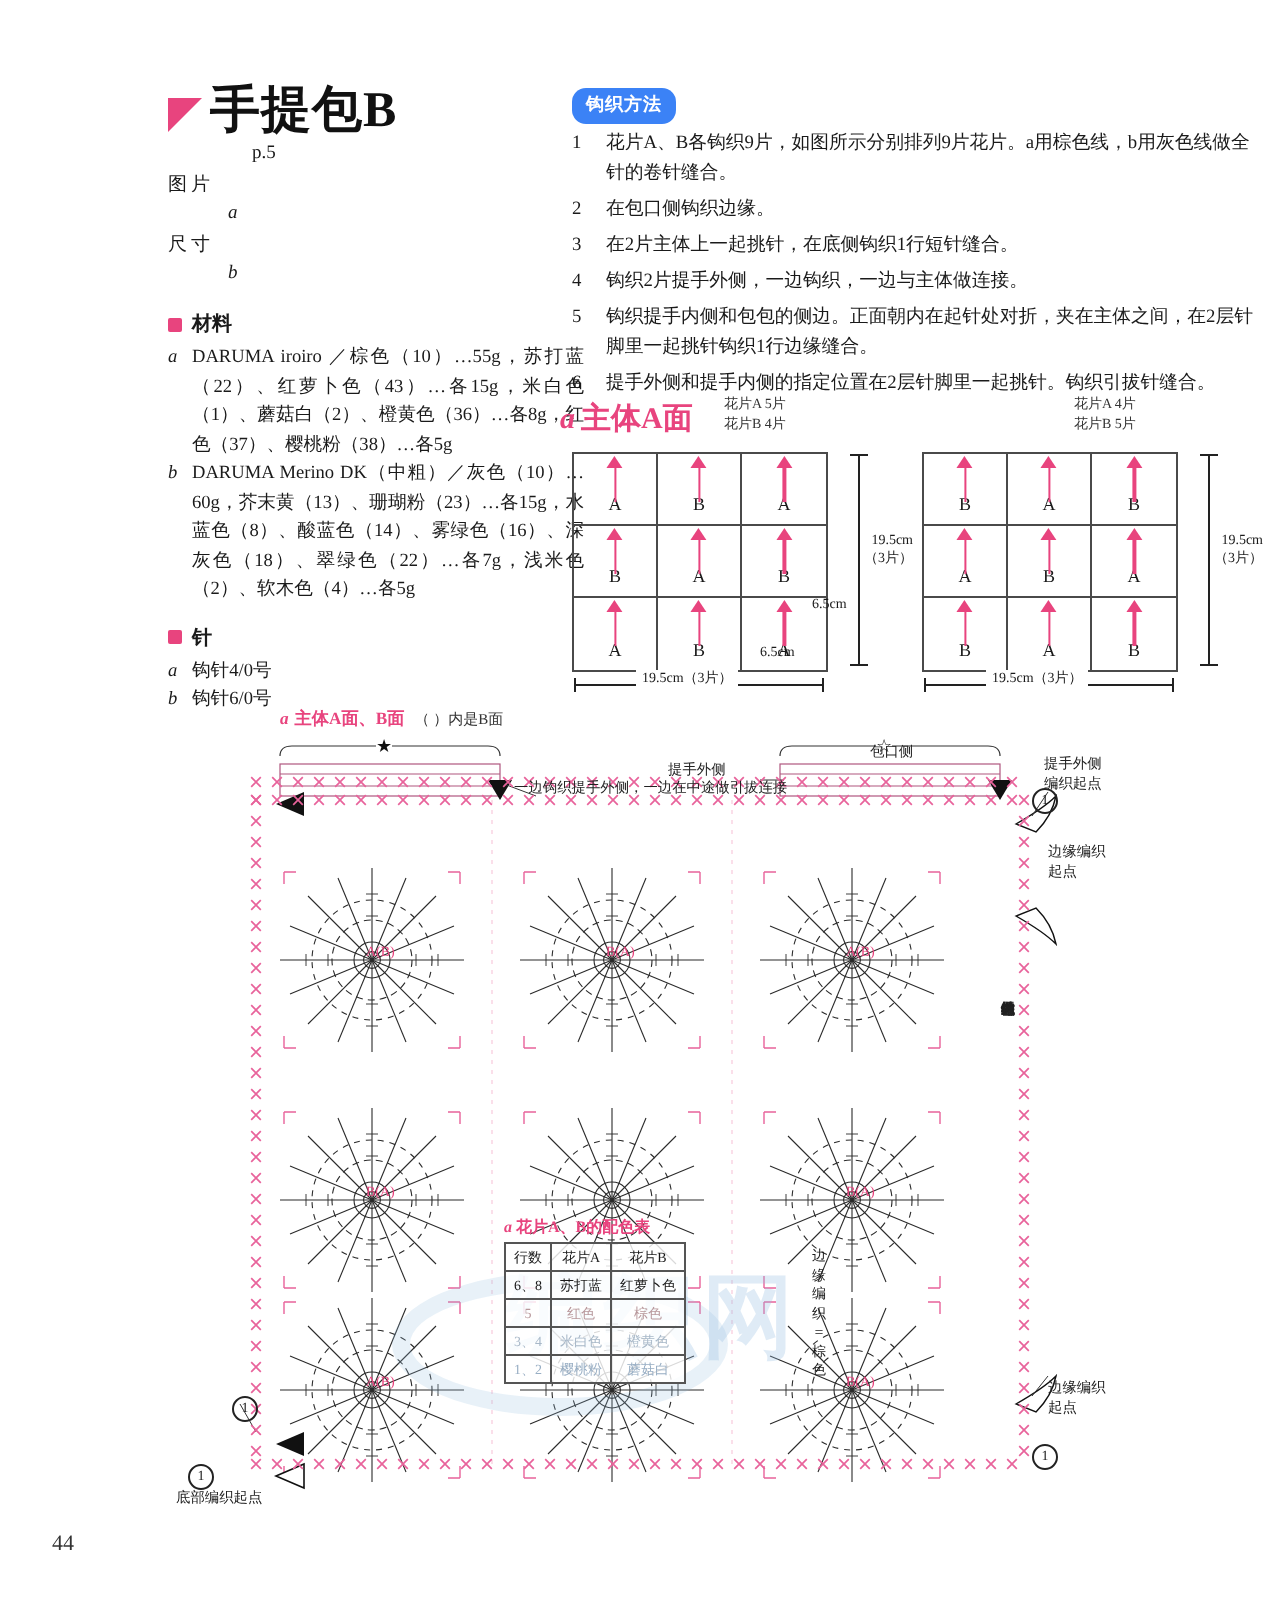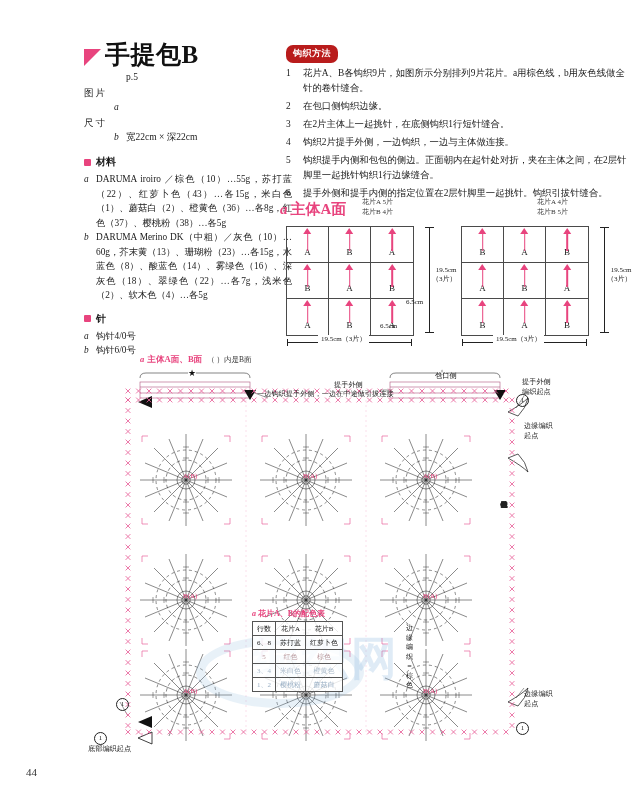--- a/index.html
+++ b/index.html
@@ -49,21 +49,21 @@
   .mat-item { display: flex; font-size: 9.3px; line-height: 14.5px; text-align: justify; }
   .mat-tag { width: 12px; flex: none; font-style: italic; }
   .mat-body { flex: 1; }
   .needle-item { display: flex; font-size: 9.3px; line-height: 14.5px; }
   .needle-tag { width: 12px; flex: none; font-style: italic; }
 
   
   .method { position: absolute; left: 286px; top: 42px; width: 348px; }
   .method-badge {
     display: inline-block;
-    background: #b91c1c; color: #fff;
+    background: #3b82f6; color: #fff;
     font-size: 9px; font-weight: bold;
     padding: 2px 7px 2.5px 7px;
     border-radius: 7px;
     letter-spacing: 0.5px;
   }
   .step { display: flex; font-size: 9.4px; line-height: 15px; margin-top: 3px; }
   .step-no { width: 17px; flex: none; }
   .step-txt { flex: 1; }
 
   
@@ -187,21 +187,20 @@
       <div class="info-sub"></div>
       <div class="info-val">p.5</div>
     </div>
     <div class="info-line">
       <div class="info-key">尺寸</div>
       <div class="info-sub">a</div>
     </div>
     <div class="info-line">
       <div class="info-key"></div>
       <div class="info-sub">b</div>
-      <div class="info-val">宽22cm × 深22cm</div>
     </div>
 
     <div class="sec-head">
       <div class="sec-dot"></div>
       <span>材料</span>
     </div>
     <div class="mat-item">
       <div class="mat-tag">a</div>
       <div class="mat-body">DARUMA iroiro ／棕色（10）…55g，苏打蓝（22）、红萝卜色（43）…各15g，米白色（1）、蘑菇白（2）、橙黄色（36）…各8g，红色（37）、樱桃粉（38）…各5g</div>
     </div>

